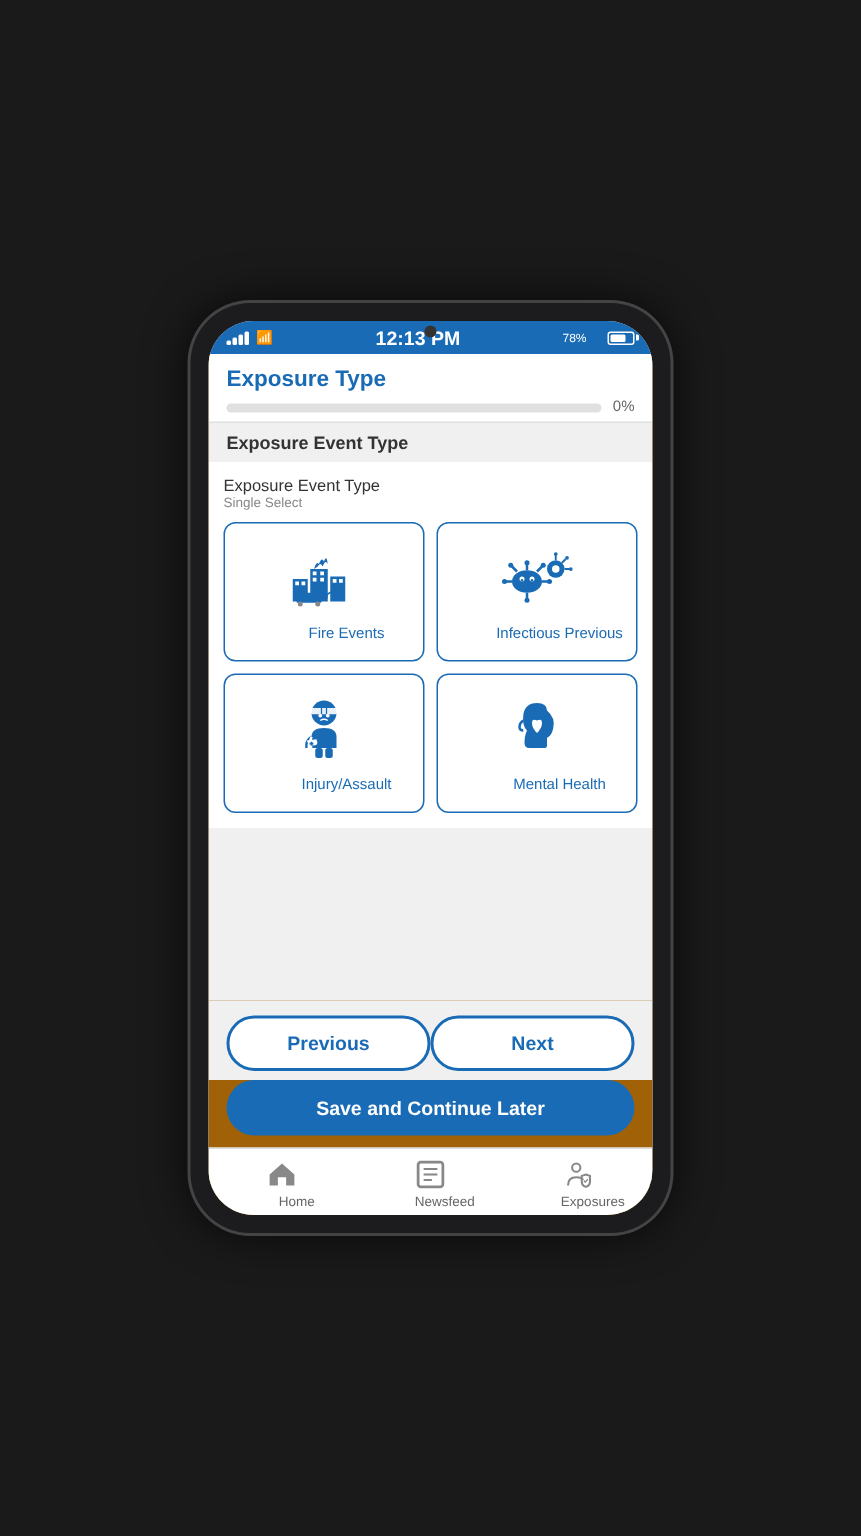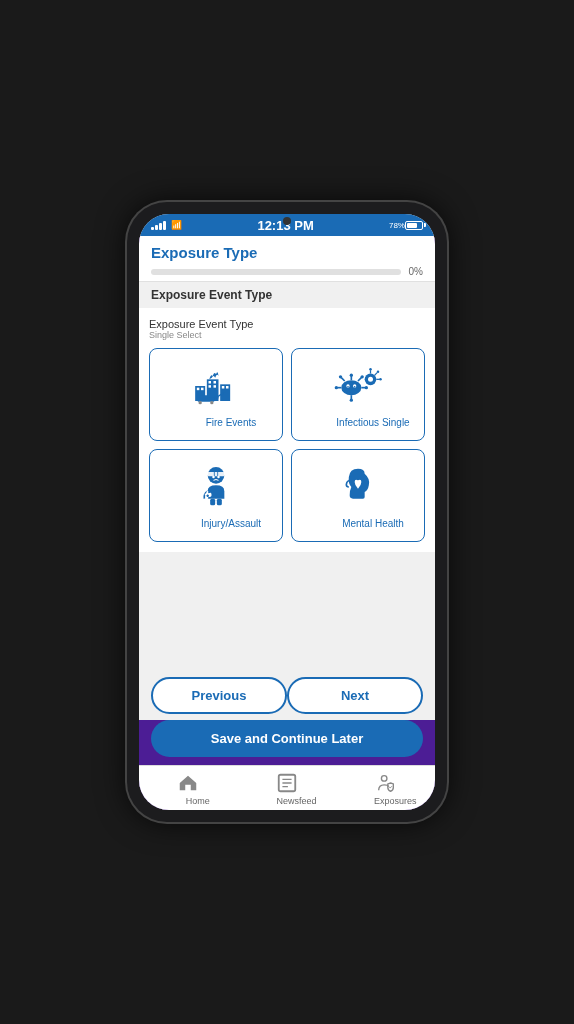--- a/index.html
+++ b/index.html
@@ -61,21 +61,21 @@
       margin-left: 2px;
     }
     .status-center {
       color: white;
       font-size: 13px;
       font-weight: 600;
     }
     .status-right {
       display: flex;
       align-items: center;
-      gap: 0;
+      gap: 14px;
     }
     .battery-text {
       color: white;
       font-size: 8px;
     }
     .battery-icon {
       width: 18px;
       height: 9px;
       border: 1.5px solid white;
       border-radius: 2px;
@@ -126,21 +126,21 @@
     }
     .app-bar-title {
       color: white;
       font-size: 16px;
       font-weight: 600;
     }
     
     .content-area {
       flex: 1;
       overflow-y: auto;
-      background: #4c1d95;
+      background: #a16207;
       display: flex;
       flex-direction: column;
     }
     
     .section-header {
       background: white;
       padding: 8px 12px 4px;
       border-bottom: 1px solid #e0e0e0;
     }
     .section-title {
@@ -408,21 +408,21 @@
 
               <circle cx="45" cy="22" r="7" fill="#1a6bb5"></circle>
               <line x1="45" y1="15" x2="45" y2="11" stroke="#1a6bb5" stroke-width="1.5"></line>
               <circle cx="45" cy="10" r="1.5" fill="#1a6bb5"></circle>
               <line x1="52" y1="22" x2="56" y2="22" stroke="#1a6bb5" stroke-width="1.5"></line>
               <circle cx="57" cy="22" r="1.5" fill="#1a6bb5"></circle>
               <line x1="50" y1="17" x2="53" y2="14" stroke="#1a6bb5" stroke-width="1.5"></line>
               <circle cx="54" cy="13" r="1.5" fill="#1a6bb5"></circle>
               <circle cx="45" cy="22" r="3" fill="white"></circle>
             </svg>
-            <span class="option-label">Infectious Single</span>
+            <span class="option-label">Infectious Previous</span>
           </div>
 
           <div class="option-card">
             <svg class="option-icon" viewBox="0 0 60 60" fill="none" xmlns="http://www.w3.org/2000/svg">
 
               <circle cx="30" cy="16" r="10" fill="#1a6bb5"></circle>
 
               <rect x="19" y="12" width="22" height="5" rx="2" fill="white" opacity="0.9"></rect>
               <line x1="28" y1="12" x2="28" y2="17" stroke="#1a6bb5" stroke-width="1"></line>
               <line x1="32" y1="12" x2="32" y2="17" stroke="#1a6bb5" stroke-width="1"></line>

